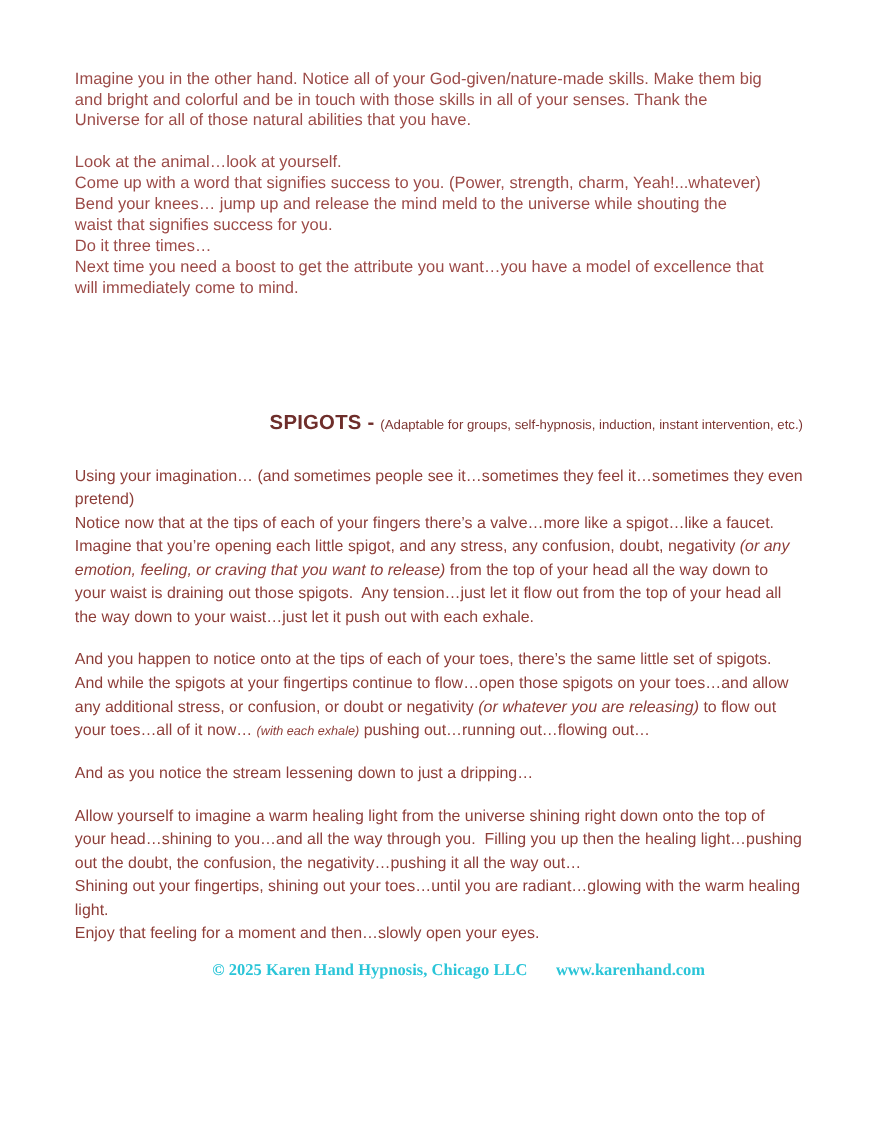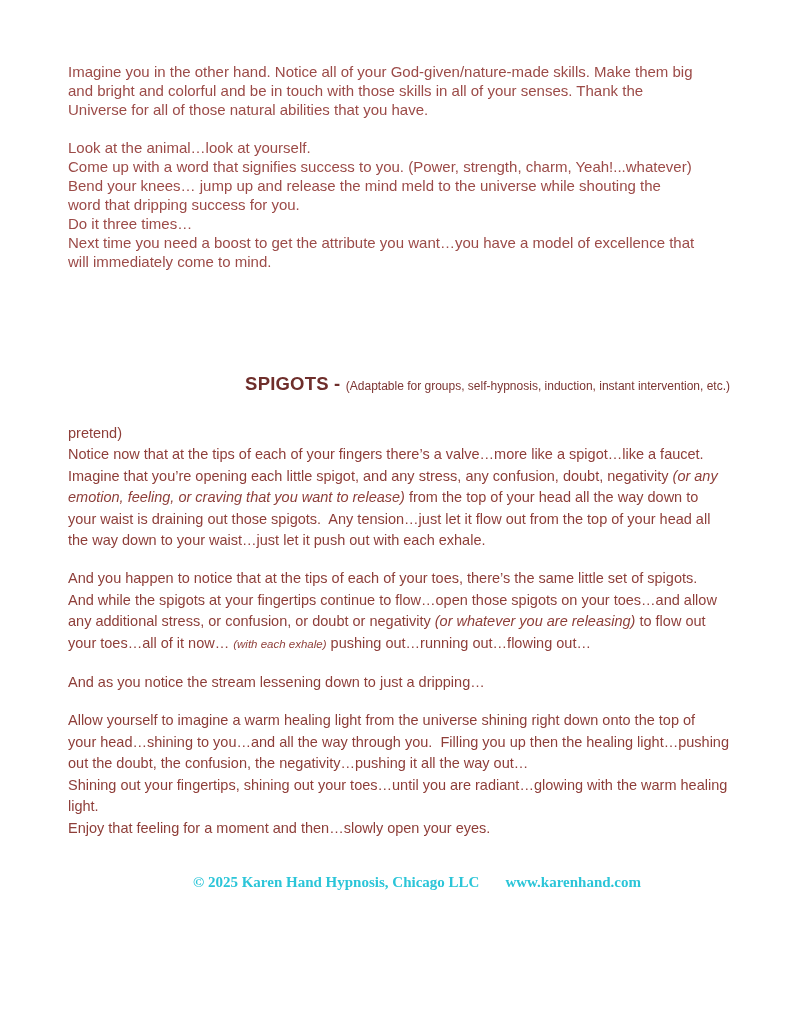--- a/index.html
+++ b/index.html
@@ -78,43 +78,44 @@
       <div>
         <div class="ln">Imagine you in the other hand. Notice all of your God-given/nature-made skills. Make them big</div>
         <div class="ln">and bright and colorful and be in touch with those skills in all of your senses. Thank the</div>
         <div class="ln">Universe for all of those natural abilities that you have.</div>
       </div>
       <div class="blank-line"></div>
       <div>
         <div class="ln">Look at the animal…look at yourself.</div>
         <div class="ln">Come up with a word that signifies success to you. (Power, strength, charm, Yeah!...whatever)</div>
         <div class="ln">Bend your knees… jump up and release the mind meld to the universe while shouting the</div>
-        <div class="ln">word that dripping success for you.</div>
+        <div class="ln">waist that signifies success for you.</div>
         <div class="ln">Do it three times…</div>
         <div class="ln">Next time you need a boost to get the attribute you want…you have a model of excellence that</div>
         <div class="ln">will immediately come to mind.</div>
       </div>
     </section>
 
     <section class="spigots">
       <div class="spigots-heading-row">
         <span class="spigots-title">SPIGOTS - </span><span class="spigots-note">(Adaptable for groups, self-hypnosis, induction, instant intervention, etc.)</span>
       </div>
 
       <div>
+        <div class="ln">Using your imagination… (and sometimes people see it…sometimes they feel it…sometimes they even</div>
         <div class="ln">pretend)</div>
         <div class="ln">Notice now that at the tips of each of your fingers there’s a valve…more like a spigot…like a faucet.</div>
         <div class="ln"><span>Imagine that you’re opening each little spigot, and any stress, any confusion, doubt, negativity </span><span class="it">(or any</span></div>
         <div class="ln"><span class="it">emotion, feeling, or craving that you want to release)</span><span> from the top of your head all the way down to</span></div>
         <div class="ln">your waist is draining out those spigots.  Any tension…just let it flow out from the top of your head all</div>
         <div class="ln">the way down to your waist…just let it push out with each exhale.</div>
       </div>
 
       <div class="para-gap">
-        <div class="ln">And you happen to notice that at the tips of each of your toes, there’s the same little set of spigots.</div>
+        <div class="ln">And you happen to notice onto at the tips of each of your toes, there’s the same little set of spigots.</div>
         <div class="ln">And while the spigots at your fingertips continue to flow…open those spigots on your toes…and allow</div>
         <div class="ln"><span>any additional stress, or confusion, or doubt or negativity </span><span class="it">(or whatever you are releasing)</span><span> to flow out</span></div>
         <div class="ln"><span>your toes…all of it now… </span><span class="it-small">(with each exhale)</span><span> pushing out…running out…flowing out…</span></div>
       </div>
 
       <div class="para-gap">
         <div class="ln">And as you notice the stream lessening down to just a dripping…</div>
       </div>
 
       <div class="para-gap">

